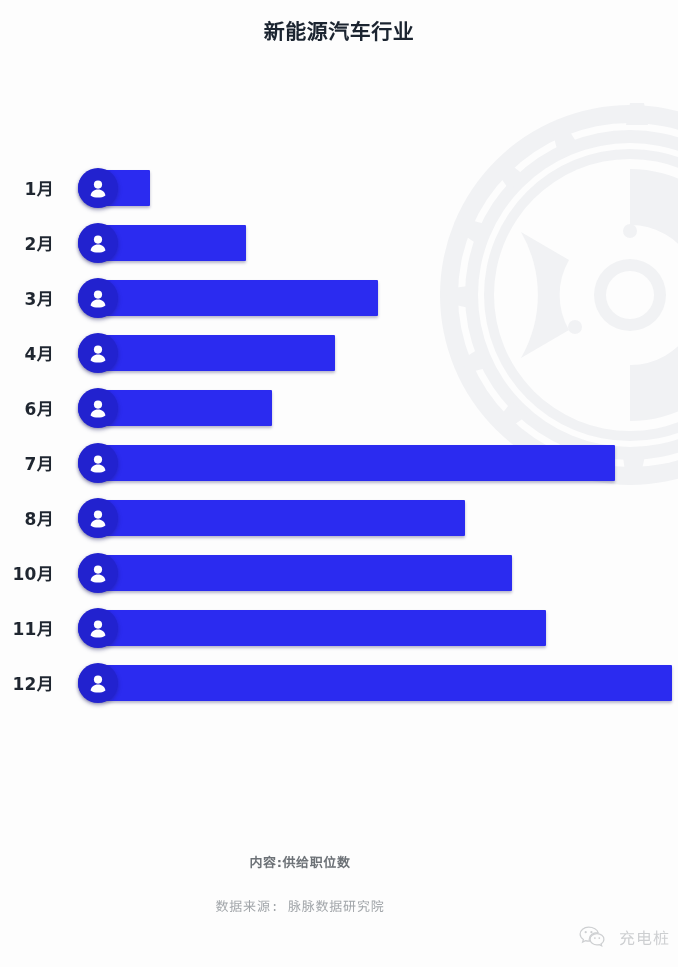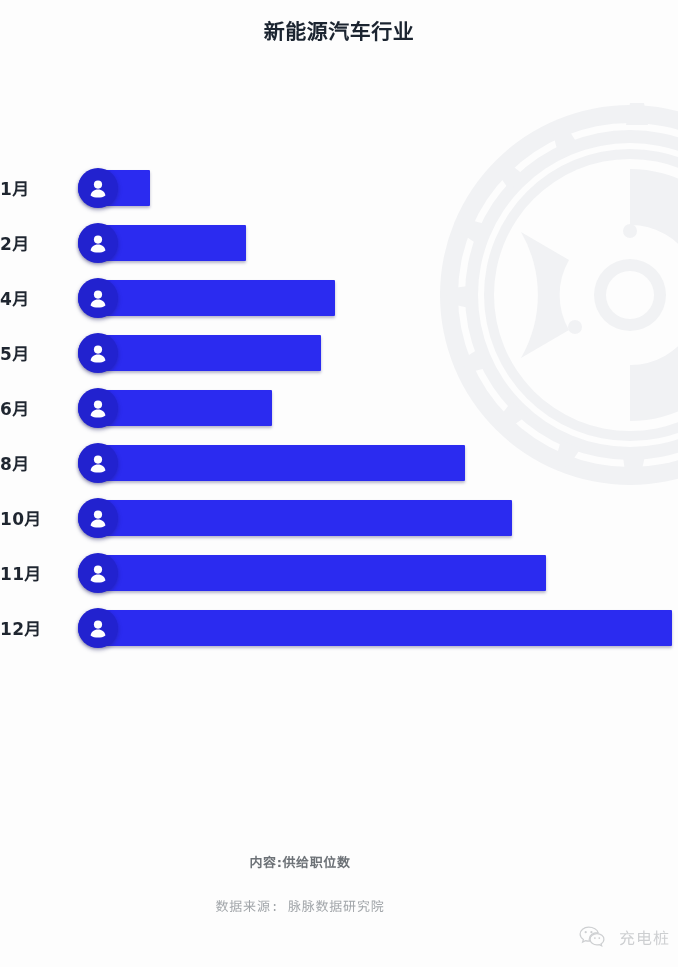--- a/index.html
+++ b/index.html
@@ -67,21 +67,22 @@
   }
   .bar-row {
     position: relative;
     height: 55px;
     display: flex;
     align-items: center;
   }
   .bar-label {
     width: 78px;
     flex: 0 0 78px;
-    padding-right: 32px;
+    text-align: right;
+    padding-right: 24px;
     box-sizing: border-box;
     font-size: 17px;
     font-weight: bold;
     color: #1f2630;
     font-family: "DejaVu Sans", "Liberation Sans", sans-serif;
     letter-spacing: 0.3px;
   }
   .bar-track {
     position: relative;
     flex: 1 1 auto;
@@ -249,47 +250,59 @@
           <div class="bar" style="width: 168.2px; background: rgb(43, 43, 240);"></div>
           <div class="bar-cap" style="background: rgb(34, 34, 207);">
             <svg width="22" height="22" viewBox="0 0 22 22" aria-hidden="true">
               <circle cx="11" cy="7.6" r="4.1" fill="#ffffff"></circle>
               <path d="M11 12.6c-4.0 0-7.0 2.6-7.4 5.9 2.0 1.9 4.6 2.0 7.4 2.0s5.4-.1 7.4-2.0c-.4-3.3-3.4-5.9-7.4-5.9z" fill="#ffffff"></path>
             </svg>
           </div>
         </div>
       </div>
       <div class="bar-row">
+        <div class="bar-label">3月</div>
+        <div class="bar-track">
+          <div class="bar" style="width: 299.6px; background: rgb(43, 43, 240);"></div>
+          <div class="bar-cap" style="background: rgb(34, 34, 207);">
+            <svg width="22" height="22" viewBox="0 0 22 22" aria-hidden="true">
+              <circle cx="11" cy="7.6" r="4.1" fill="#ffffff"></circle>
+              <path d="M11 12.6c-4.0 0-7.0 2.6-7.4 5.9 2.0 1.9 4.6 2.0 7.4 2.0s5.4-.1 7.4-2.0c-.4-3.3-3.4-5.9-7.4-5.9z" fill="#ffffff"></path>
+            </svg>
+          </div>
+        </div>
+      </div>
+      <div class="bar-row">
         <div class="bar-label">4月</div>
         <div class="bar-track">
           <div class="bar" style="width: 256.5px; background: rgb(43, 43, 240);"></div>
           <div class="bar-cap" style="background: rgb(34, 34, 207);">
             <svg width="22" height="22" viewBox="0 0 22 22" aria-hidden="true">
               <circle cx="11" cy="7.6" r="4.1" fill="#ffffff"></circle>
               <path d="M11 12.6c-4.0 0-7.0 2.6-7.4 5.9 2.0 1.9 4.6 2.0 7.4 2.0s5.4-.1 7.4-2.0c-.4-3.3-3.4-5.9-7.4-5.9z" fill="#ffffff"></path>
             </svg>
           </div>
         </div>
       </div>
       <div class="bar-row">
-        <div class="bar-label">5月</div>
-        <div class="bar-track">
-          <div class="bar" style="width: 243.1px; background: rgb(43, 43, 240);"></div>
-          <div class="bar-cap" style="background: rgb(34, 34, 207);">
-            <svg width="22" height="22" viewBox="0 0 22 22" aria-hidden="true">
-              <circle cx="11" cy="7.6" r="4.1" fill="#ffffff"></circle>
-              <path d="M11 12.6c-4.0 0-7.0 2.6-7.4 5.9 2.0 1.9 4.6 2.0 7.4 2.0s5.4-.1 7.4-2.0c-.4-3.3-3.4-5.9-7.4-5.9z" fill="#ffffff"></path>
-            </svg>
-          </div>
-        </div>
-      </div>
-      <div class="bar-row">
         <div class="bar-label">6月</div>
         <div class="bar-track">
           <div class="bar" style="width: 193.9px; background: rgb(43, 43, 240);"></div>
+          <div class="bar-cap" style="background: rgb(34, 34, 207);">
+            <svg width="22" height="22" viewBox="0 0 22 22" aria-hidden="true">
+              <circle cx="11" cy="7.6" r="4.1" fill="#ffffff"></circle>
+              <path d="M11 12.6c-4.0 0-7.0 2.6-7.4 5.9 2.0 1.9 4.6 2.0 7.4 2.0s5.4-.1 7.4-2.0c-.4-3.3-3.4-5.9-7.4-5.9z" fill="#ffffff"></path>
+            </svg>
+          </div>
+        </div>
+      </div>
+      <div class="bar-row">
+        <div class="bar-label">7月</div>
+        <div class="bar-track">
+          <div class="bar" style="width: 536.5px; background: rgb(43, 43, 240);"></div>
           <div class="bar-cap" style="background: rgb(34, 34, 207);">
             <svg width="22" height="22" viewBox="0 0 22 22" aria-hidden="true">
               <circle cx="11" cy="7.6" r="4.1" fill="#ffffff"></circle>
               <path d="M11 12.6c-4.0 0-7.0 2.6-7.4 5.9 2.0 1.9 4.6 2.0 7.4 2.0s5.4-.1 7.4-2.0c-.4-3.3-3.4-5.9-7.4-5.9z" fill="#ffffff"></path>
             </svg>
           </div>
         </div>
       </div>
       <div class="bar-row">
         <div class="bar-label">8月</div>

